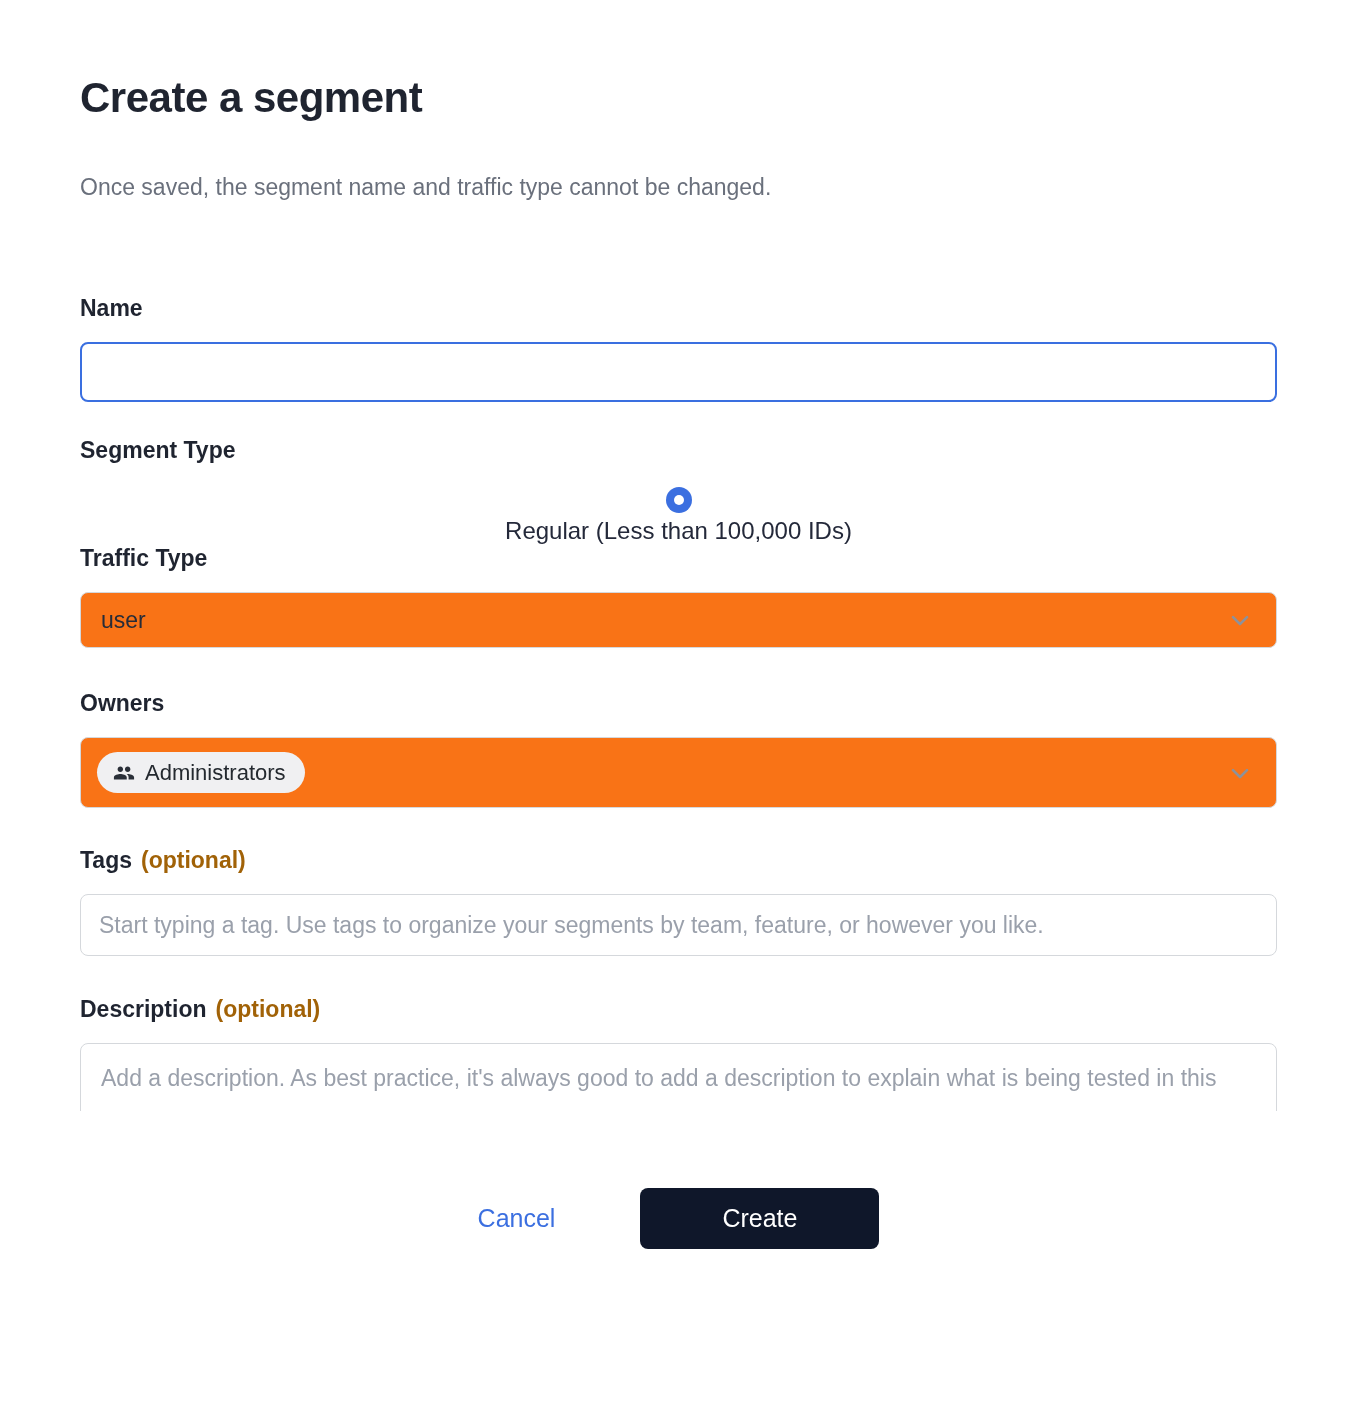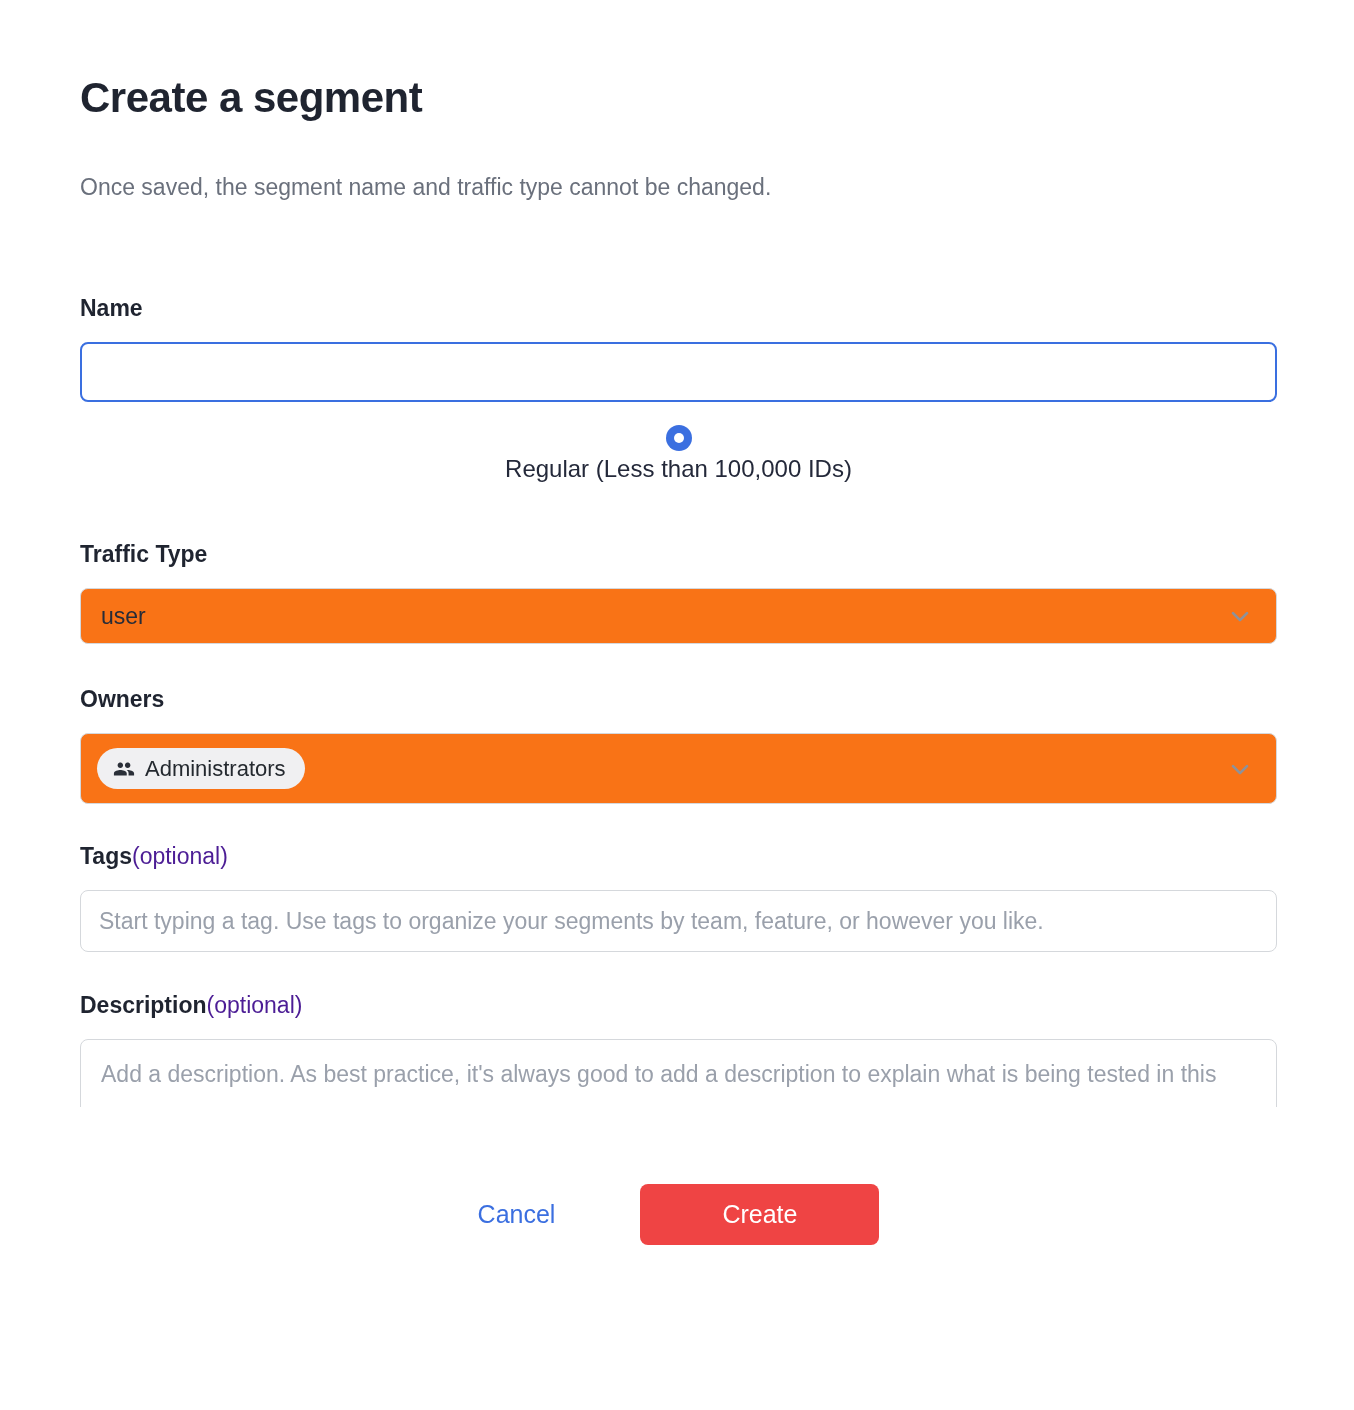--- a/index.html
+++ b/index.html
@@ -24,22 +24,23 @@
     font-size: 23px;
     color: #6a707c;
   }
 
   .field-label {
     font-size: 23px;
     font-weight: 700;
     color: #1f2430;
   }
   .optional {
-    font-weight: 400;
-    color: #4c1d95;
+    font-weight: 700;
+    color: #a16207;
+    margin-left: 9px;
   }
 
   .lbl-name { margin-top: 94px; }
   .name-input {
     display: block;
     width: 100%;
     height: 60px;
     margin-top: 20px;
     border: 2px solid #3a6fe0;
     border-radius: 8px;
@@ -75,21 +76,21 @@
     margin: -5px 0 0 -5px;
     background: #ffffff;
     border-radius: 50%;
   }
   .radio-dot.unselected {
     background: #ffffff;
     border: 2px solid #dadce1;
   }
   .radio-label { font-size: 24px; color: #24293a; }
 
-  .lbl-traffic-type { margin-top: 58px; }
+  .lbl-traffic-type { }
   .select-box {
     margin-top: 20px;
     width: 100%;
     border: 1px solid #d5d8dc;
     border-radius: 8px;
     display: flex;
     align-items: center;
     cursor: pointer;
     background: #f97316;
   }
@@ -159,40 +160,41 @@
     background: none;
     border: none;
     font-family: "Liberation Sans", sans-serif;
     font-size: 25px;
     color: #3b6fe0;
     cursor: pointer;
   }
   .create-btn {
     width: 239px;
     height: 61px;
-    background: #ef4444;
+    background: #0f172a;
     border: none;
     border-radius: 8px;
     font-family: "Liberation Sans", sans-serif;
     font-size: 25px;
     color: #ffffff;
     cursor: pointer;
   }
 </style>
 </head>
 <body>
 
 <div class="content">
 
   <h1 class="dialog-title">Create a segment</h1>
   <p class="dialog-subtitle">Once saved, the segment name and traffic type cannot be changed.</p>
 
   <div class="field-label lbl-name">Name</div>
   <input class="name-input" type="text" value="" style="">
 
+  <div class="field-label lbl-segment-type">Segment Type</div>
 
   <div class="radio-row">
     <span class="radio-dot selected"></span>
     <span class="radio-label">Regular (Less than 100,000 IDs)</span>
   </div>
 
   <div class="field-label lbl-traffic-type">Traffic Type</div>
   <div class="select-box select-traffic">
     <span class="select-value">user</span>
     <span class="chevron">

